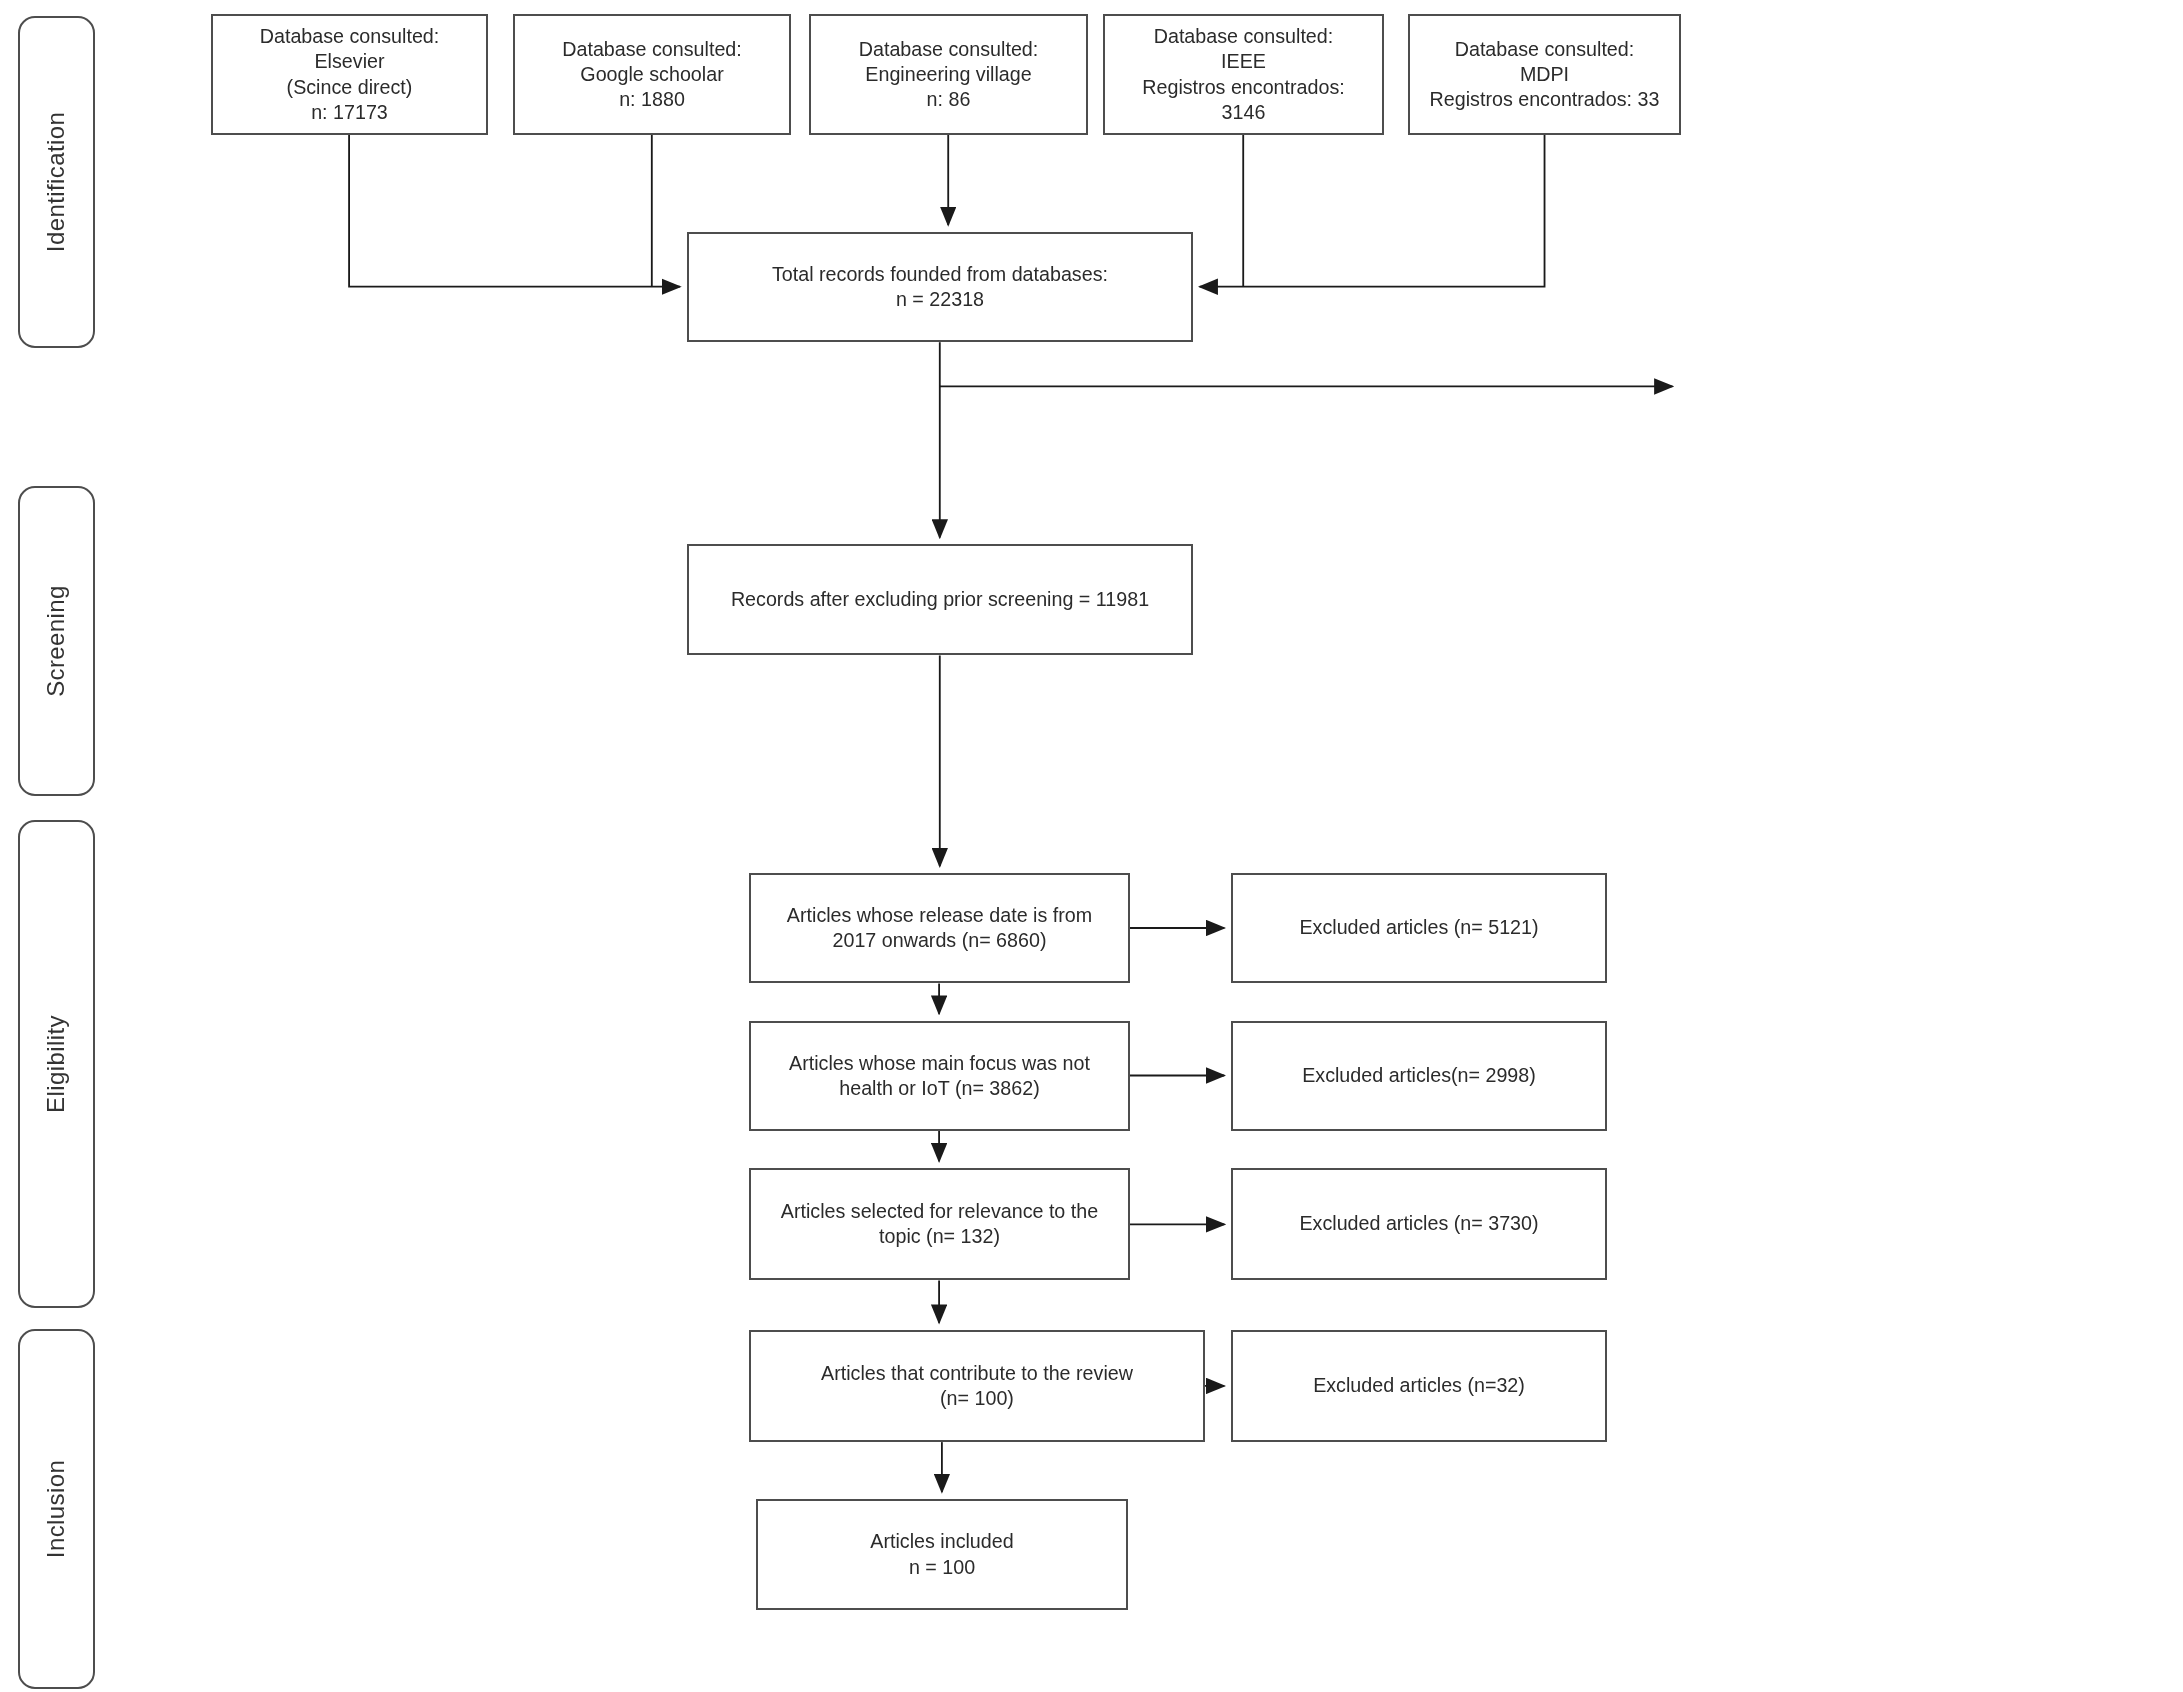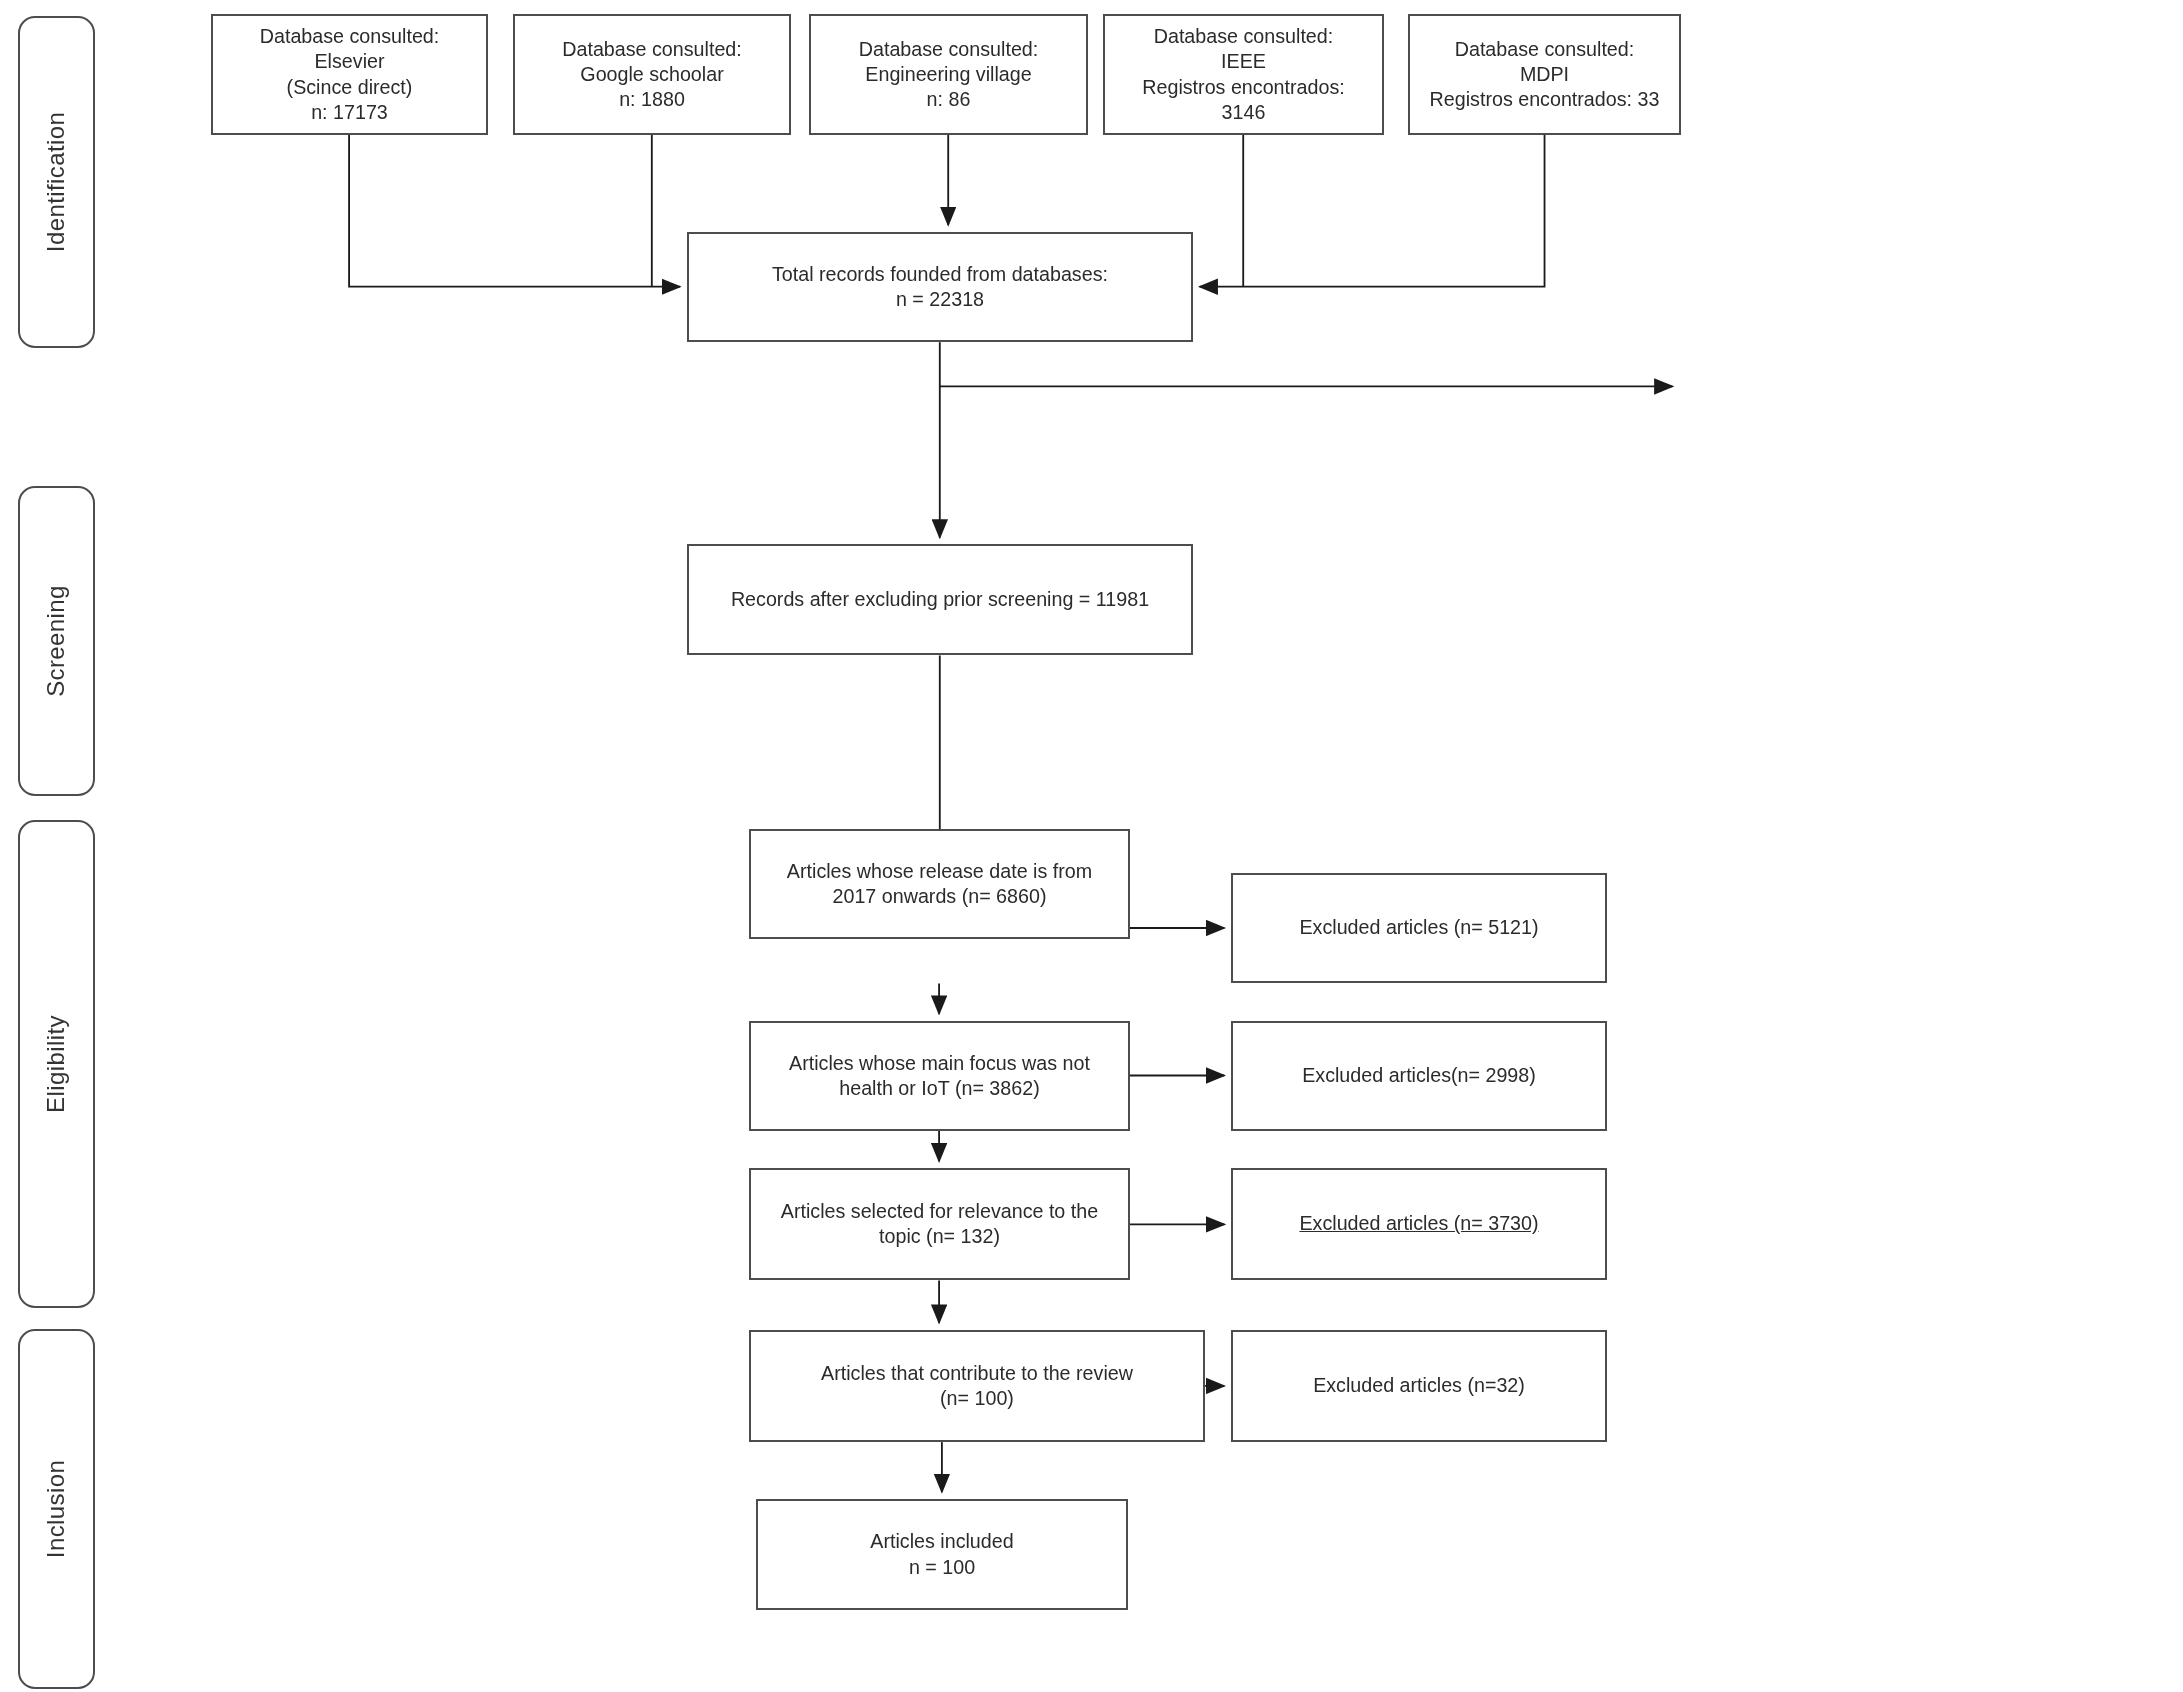--- a/index.html
+++ b/index.html
@@ -112,31 +112,31 @@
 Registros encontrados:
 3146</div>
   <div class="box" style="left:1408px;top:14px;width:273px;height:121px;">Database consulted:
 MDPI
 Registros encontrados: 33</div>
 
   <div class="box" style="left:687px;top:232px;width:506px;height:110px;">Total records founded from databases:
 n = 22318</div>
   <div class="box" style="left:687px;top:544px;width:506px;height:111px;">Records after excluding prior screening = 11981</div>
 
-  <div class="box" style="left:749px;top:829px;width:381px;height:110px;">Articles whose release date is from
+  <div class="box" style="left:749px;top:873px;width:381px;height:110px;">Articles whose release date is from
 2017 onwards (n= 6860)</div>
   <div class="box" style="left:1231px;top:873px;width:376px;height:110px;">Excluded articles (n= 5121)</div>
 
   <div class="box" style="left:749px;top:1021px;width:381px;height:110px;">Articles whose main focus was not
 health or IoT (n= 3862)</div>
   <div class="box" style="left:1231px;top:1021px;width:376px;height:110px;text-align:center;">Excluded articles(n= 2998)</div>
 
   <div class="box" style="left:749px;top:1168px;width:381px;height:112px;">Articles selected for relevance to the
 topic (n= 132)</div>
-  <div class="box" style="left:1231px;top:1168px;width:376px;height:112px;text-decoration:underline;">Excluded articles (n= 3730)</div>
+  <div class="box" style="left:1231px;top:1168px;width:376px;height:112px;">Excluded articles (n= 3730)</div>
 
   <div class="box" style="left:749px;top:1330px;width:456px;height:112px;">Articles that contribute to the review
 (n= 100)</div>
   <div class="box" style="left:1231px;top:1330px;width:376px;height:112px;">Excluded articles (n=32)</div>
 
   <div class="box" style="left:756px;top:1499px;width:372px;height:111px;">Articles included
 n = 100</div>
 
 </div>
 

